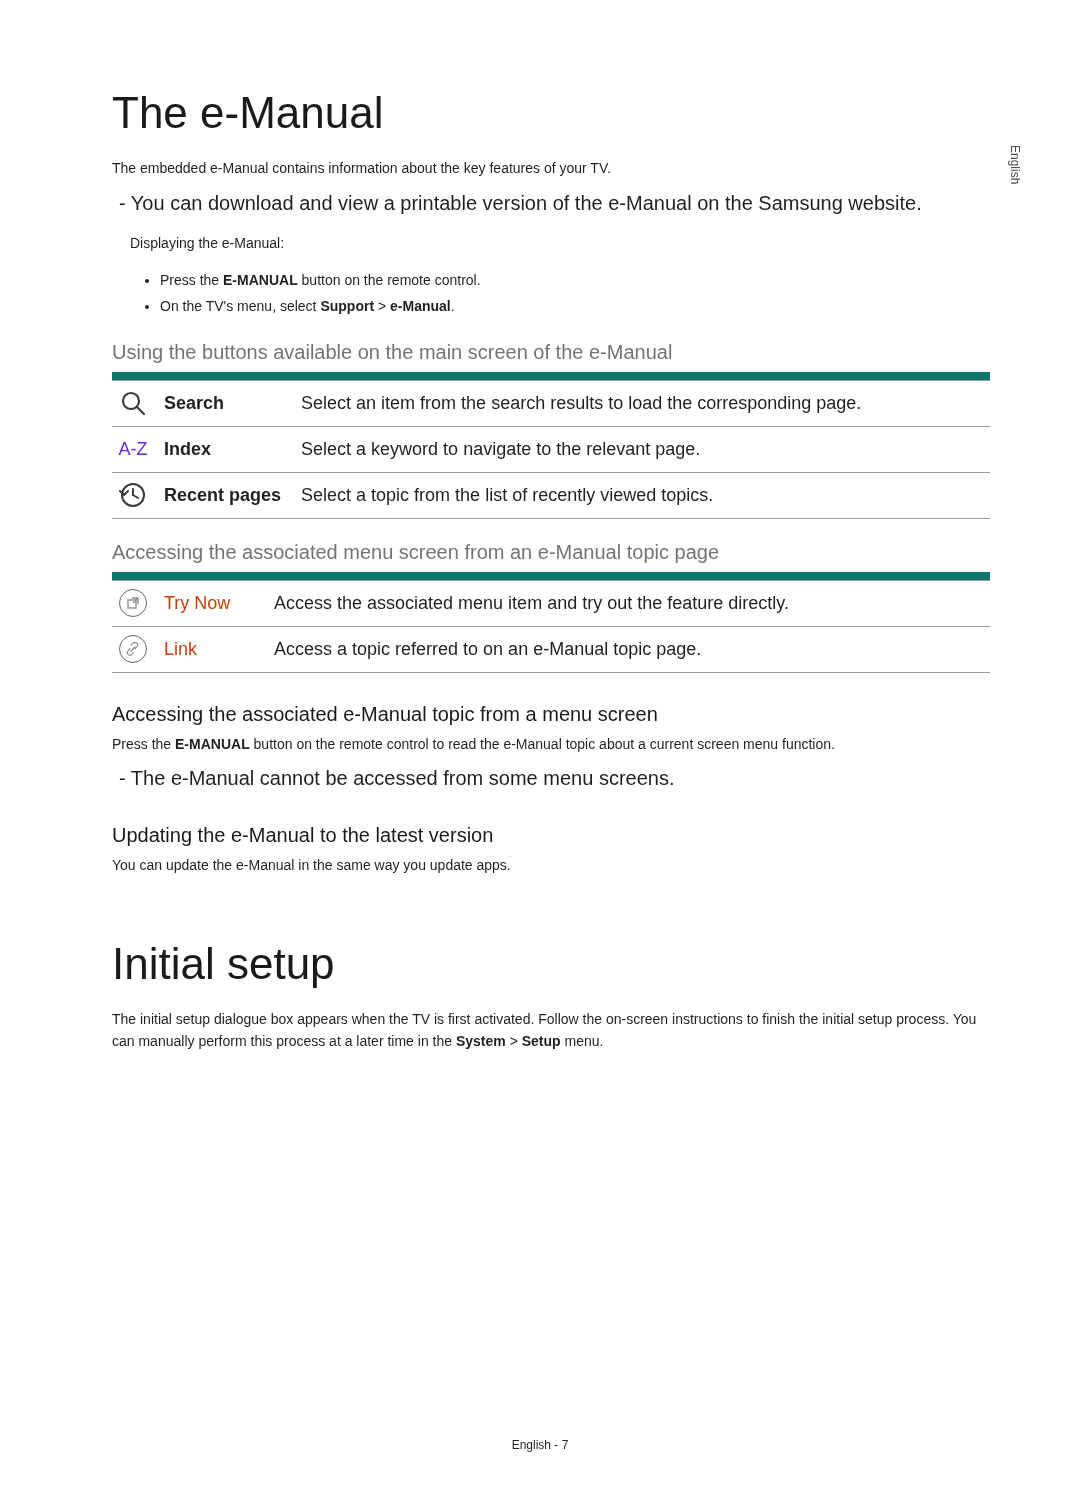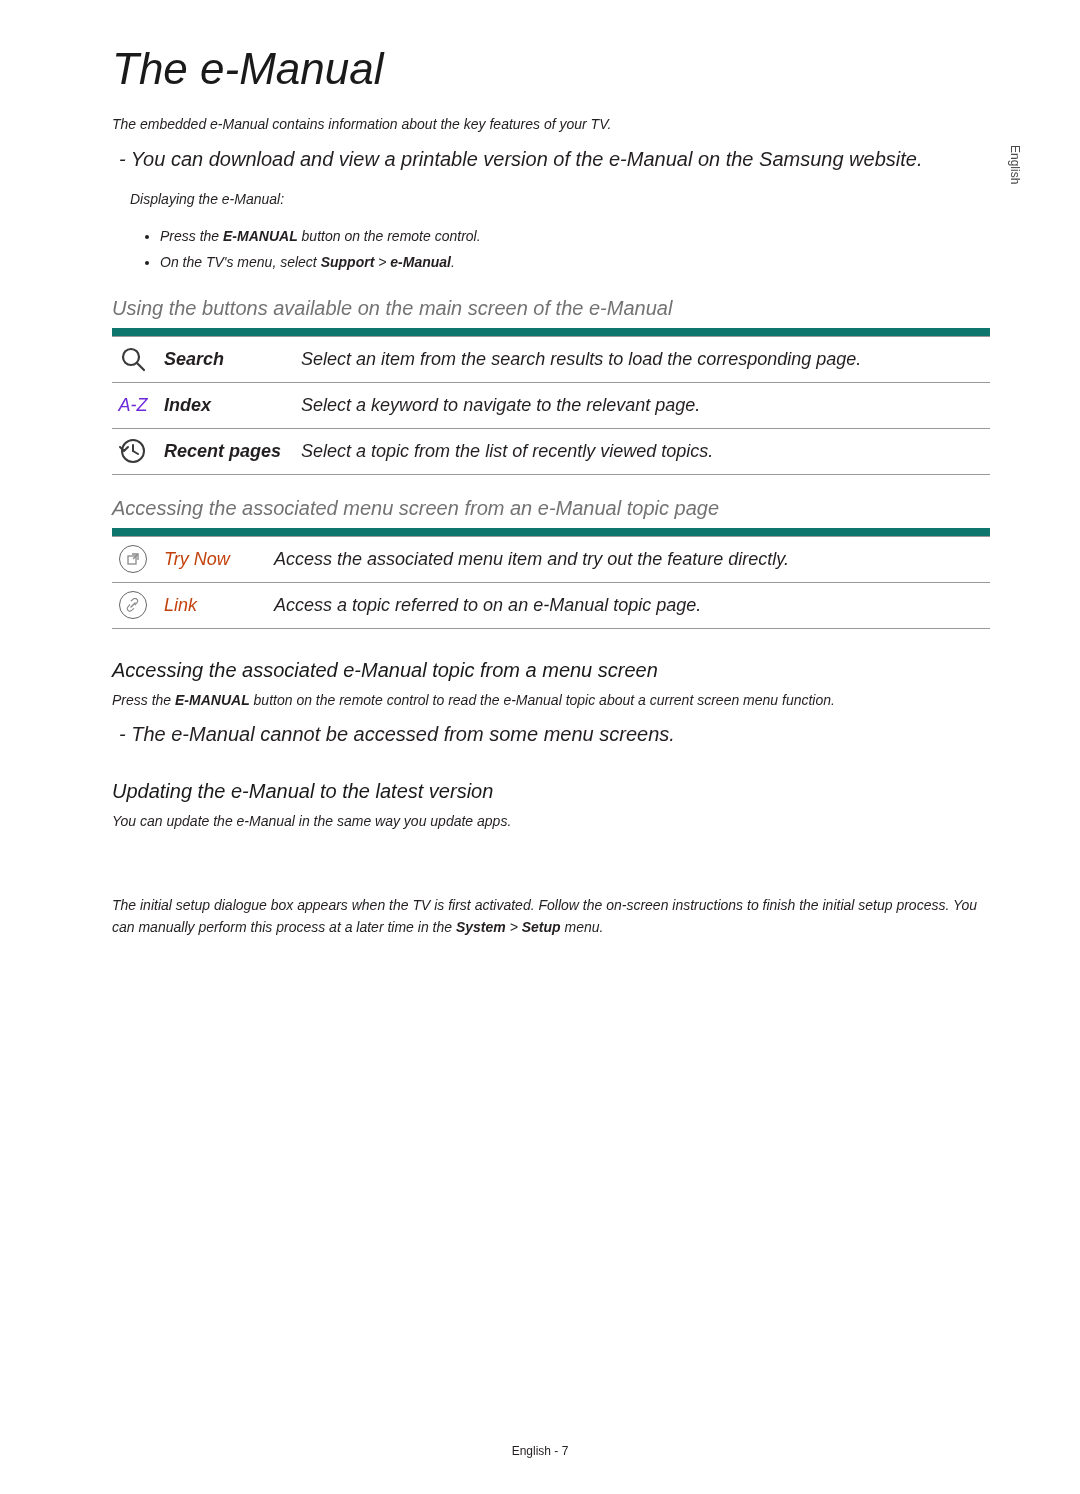--- a/index.html
+++ b/index.html
@@ -6,22 +6,21 @@
   body {
     margin: 0;
     background: #fff;
     font-family: Arial, Helvetica, sans-serif;
     color: #231f20;
     width: 1080px;
     height: 1494px;
     position: relative;
   }
   .page {
-    padding: 44px 90px 0 112px;
-    font-style: italic;
+    padding: 88px 90px 0 112px;
   }
   .side-label {
     position: absolute;
     right: 58px;
     top: 145px;
     writing-mode: vertical-rl;
     font-size: 12px;
     color: #4a4a4a;
   }
   h1 {
@@ -99,21 +98,21 @@
     font-size: 13px;
     color: #444;
   }
   .az-icon {
     font-weight: 400;
     font-size: 18px;
     color: #6d28d9;
   }
   .footer {
     position: absolute;
-    bottom: 36px;
+    bottom: 42px;
     left: 0;
     width: 100%;
     text-align: center;
     font-size: 12px;
   }
   .sp2 { height: 54px; }
   .gray { color: #c2410c; }
 </style>
 </head>
 <body>
@@ -207,19 +206,20 @@
   <p class="body">
     <span>Press the </span><span class="bold">E-MANUAL</span><span> button on the remote control to read the e-Manual topic about a current screen menu function.</span>
   </p>
   <p class="dash">The e-Manual cannot be accessed from some menu screens.</p>
 
   <h3 class="minor">Updating the e-Manual to the latest version</h3>
   <p class="body">You can update the e-Manual in the same way you update apps.</p>
 
   <div class="sp2"></div>
 
+  <h1>Initial setup</h1>
   <p class="body">
     <span>The initial setup dialogue box appears when the TV is first activated. Follow the on-screen instructions to finish the initial setup process. You can manually perform this process at a later time in the </span><span class="bold">System</span><span> &gt; </span><span class="bold">Setup</span><span> menu.</span>
   </p>
 
 </div>
 
 <div class="footer">English - 7</div>
 
 </body></html>

